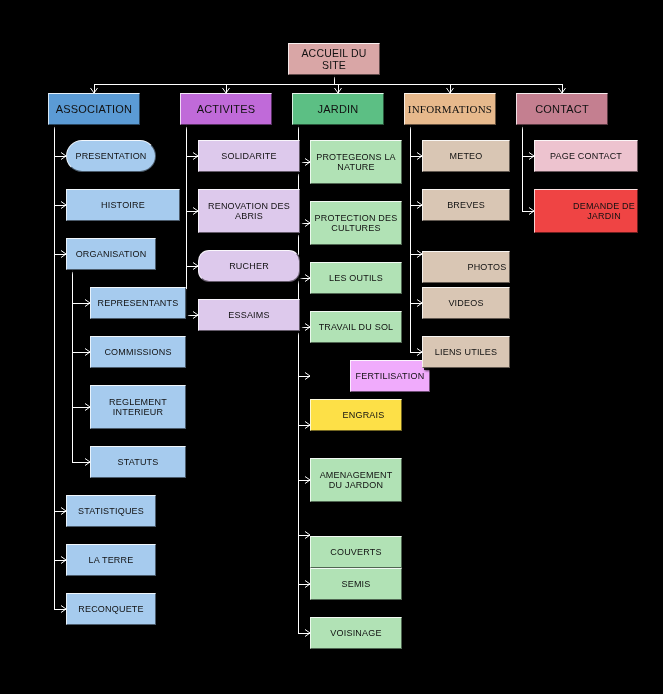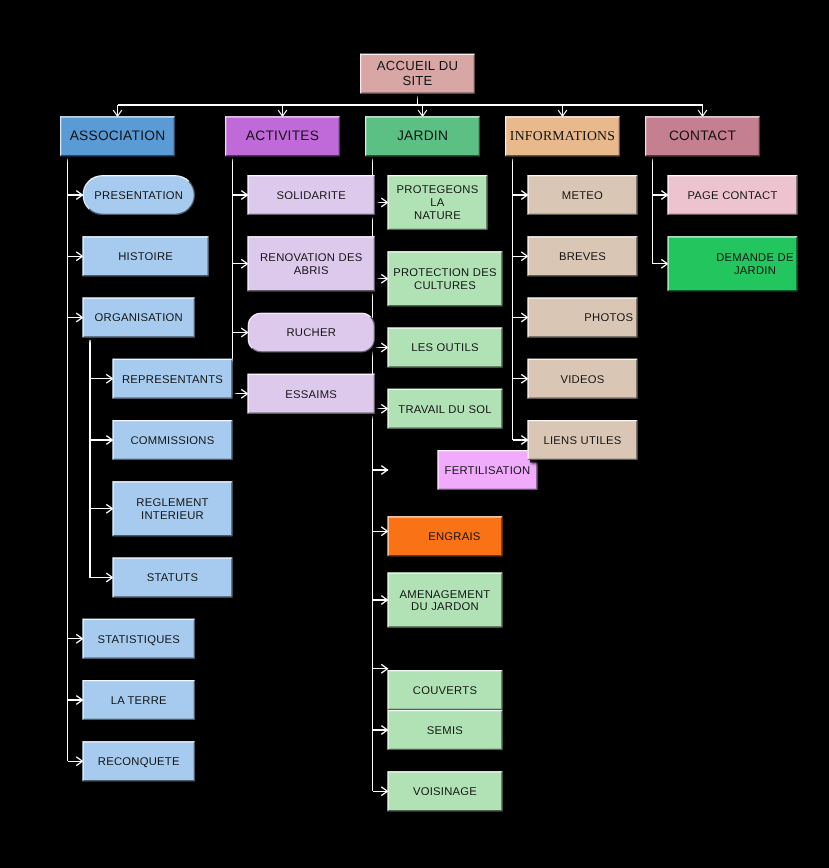--- a/index.html
+++ b/index.html
@@ -116,54 +116,54 @@
       <line x1="522" y1="156" x2="534" y2="156" stroke="#ffffff" stroke-width="1" shape-rendering="crispEdges"></line>
       <path d="M529,152.5 L534,156 L529,159.5" fill="none" stroke="#ffffff" stroke-width="1"></path>
       <line x1="522" y1="211" x2="534" y2="211" stroke="#ffffff" stroke-width="1" shape-rendering="crispEdges"></line>
       <path d="M529,207.5 L534,211 L529,214.5" fill="none" stroke="#ffffff" stroke-width="1"></path>
       <line x1="522" y1="125" x2="522" y2="211" stroke="#ffffff" stroke-width="1" shape-rendering="crispEdges"></line>
     </svg>
   <div id="nodes">
       <div class="node root" style="left: 288px; top: 43px; width: 92px; height: 32px; background: rgb(217, 166, 166);">ACCUEIL DU SITE</div>
       <div class="node l2" style="left: 48px; top: 93px; width: 92px; height: 32px; background: rgb(91, 155, 213);">ASSOCIATION</div>
       <div class="node l3" style="left: 66px; top: 140px; width: 90px; height: 32px; background: rgb(166, 203, 238); border-radius: 16px;">PRESENTATION</div>
-      <div class="node l3" style="left: 66px; top: 189px; width: 101px; height: 32px; background: rgb(166, 203, 238);">HISTOIRE</div>
+      <div class="node l3" style="left: 66px; top: 189px; width: 114px; height: 32px; background: rgb(166, 203, 238);">HISTOIRE</div>
       <div class="node l3" style="left: 66px; top: 238px; width: 90px; height: 32px; background: rgb(166, 203, 238);">ORGANISATION</div>
       <div class="node l4" style="left: 90px; top: 287px; width: 96px; height: 32px; background: rgb(166, 203, 238);">REPRESENTANTS</div>
       <div class="node l4" style="left: 90px; top: 336px; width: 96px; height: 32px; background: rgb(166, 203, 238);">COMMISSIONS</div>
       <div class="node l4" style="left: 90px; top: 385px; width: 96px; height: 44px; background: rgb(166, 203, 238);">REGLEMENT
 INTERIEUR</div>
       <div class="node l4" style="left: 90px; top: 446px; width: 96px; height: 32px; background: rgb(166, 203, 238);">STATUTS</div>
       <div class="node l3" style="left: 66px; top: 495px; width: 90px; height: 32px; background: rgb(166, 203, 238);">STATISTIQUES</div>
       <div class="node l3" style="left: 66px; top: 544px; width: 90px; height: 32px; background: rgb(166, 203, 238); text-align: right;">LA TERRE</div>
       <div class="node l3" style="left: 66px; top: 593px; width: 90px; height: 32px; background: rgb(166, 203, 238);">RECONQUETE</div>
       <div class="node l2" style="left: 180px; top: 93px; width: 92px; height: 32px; background: rgb(192, 106, 217);">ACTIVITES</div>
       <div class="node l3" style="left: 198px; top: 140px; width: 102px; height: 32px; background: rgb(221, 201, 236);">SOLIDARITE</div>
       <div class="node l3" style="left: 198px; top: 189px; width: 102px; height: 44px; background: rgb(221, 201, 236);">RENOVATION DES
 ABRIS</div>
       <div class="node l3" style="left: 198px; top: 250px; width: 102px; height: 32px; background: rgb(221, 201, 236); border-radius: 11px;">RUCHER</div>
       <div class="node l3" style="left: 198px; top: 299px; width: 102px; height: 32px; background: rgb(221, 201, 236);">ESSAIMS</div>
       <div class="node l2" style="left: 292px; top: 93px; width: 92px; height: 32px; background: rgb(92, 191, 132);">JARDIN</div>
-      <div class="node l3" style="left: 310px; top: 140px; width: 80px; height: 44px; background: rgb(177, 226, 181);">PROTEGEONS LA
+      <div class="node l3" style="left: 310px; top: 140px; width: 92px; height: 44px; background: rgb(177, 226, 181);">PROTEGEONS LA
 NATURE</div>
       <div class="node l3" style="left: 310px; top: 201px; width: 92px; height: 44px; background: rgb(177, 226, 181);">PROTECTION DES
 CULTURES</div>
       <div class="node l3" style="left: 310px; top: 262px; width: 92px; height: 32px; background: rgb(177, 226, 181);">LES OUTILS</div>
       <div class="node l3" style="left: 310px; top: 311px; width: 92px; height: 32px; background: rgb(177, 226, 181);">TRAVAIL DU SOL</div>
       <div class="node l3" style="left: 310px; top: 360px; width: 80px; height: 32px; background: #f0abfc; margin-left: 40px;">FERTILISATION</div>
-      <div class="node l3" style="left: 310px; top: 413px; width: 92px; height: 32px; background: #f97316; padding-left: 15px;">ENGRAIS</div>
+      <div class="node l3" style="left: 310px; top: 399px; width: 92px; height: 32px; background: #fde047; padding-left: 15px;">ENGRAIS</div>
       <div class="node l3" style="left: 310px; top: 458px; width: 92px; height: 44px; background: rgb(177, 226, 181);">AMENAGEMENT
 DU JARDON</div>
       <div class="node l3" style="left: 310px; top: 519px; width: 92px; height: 32px; background: rgb(177, 226, 181); margin-top: 17px;">COUVERTS</div>
       <div class="node l3" style="left: 310px; top: 568px; width: 92px; height: 32px; background: rgb(177, 226, 181);">SEMIS</div>
       <div class="node l3" style="left: 310px; top: 617px; width: 92px; height: 32px; background: rgb(177, 226, 181);">VOISINAGE</div>
       <div class="node l2" style="left: 404px; top: 93px; width: 92px; height: 32px; background: rgb(231, 185, 140); font-family: Liberation Serif, serif;">INFORMATIONS</div>
       <div class="node l3" style="left: 422px; top: 140px; width: 88px; height: 32px; background: rgb(217, 198, 180);">METEO</div>
       <div class="node l3" style="left: 422px; top: 189px; width: 88px; height: 32px; background: rgb(217, 198, 180);">BREVES</div>
-      <div class="node l3" style="left: 422px; top: 238px; width: 88px; height: 32px; background: rgb(217, 198, 180); padding-left: 42px;">PHOTOS</div>
+      <div class="node l3" style="left: 422px; top: 251px; width: 88px; height: 32px; background: rgb(217, 198, 180); padding-left: 42px;">PHOTOS</div>
       <div class="node l3" style="left: 422px; top: 287px; width: 88px; height: 32px; background: rgb(217, 198, 180);">VIDEOS</div>
       <div class="node l3" style="left: 422px; top: 336px; width: 88px; height: 32px; background: rgb(217, 198, 180);">LIENS UTILES</div>
       <div class="node l2" style="left: 516px; top: 93px; width: 92px; height: 32px; background: rgb(196, 127, 144);">CONTACT</div>
       <div class="node l3" style="left: 534px; top: 140px; width: 104px; height: 32px; background: rgb(237, 195, 207);">PAGE CONTACT</div>
-      <div class="node l3" style="left: 534px; top: 189px; width: 104px; height: 44px; background: #22c55e; padding-left: 36px;">DEMANDE DE
+      <div class="node l3" style="left: 534px; top: 189px; width: 104px; height: 44px; background: #ef4444; padding-left: 36px;">DEMANDE DE
 JARDIN</div>
     </div>
 </div>
 
 </body></html>

